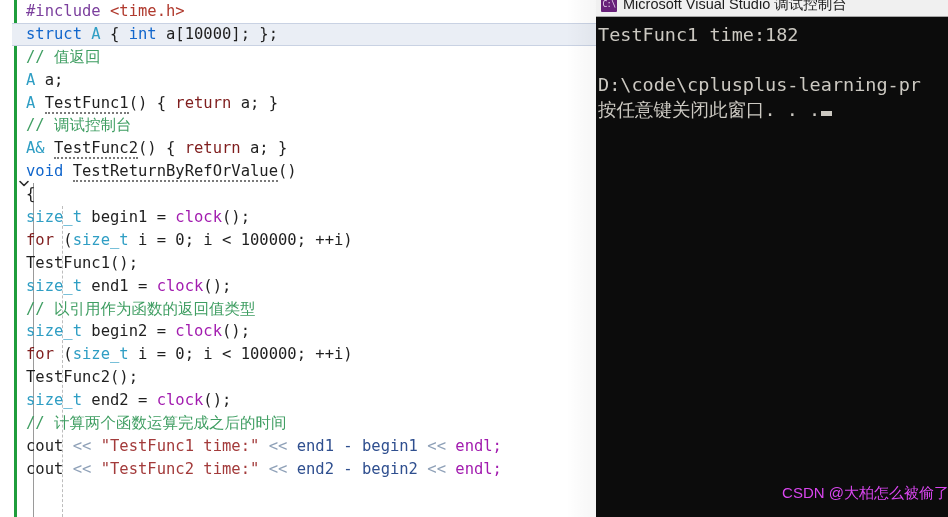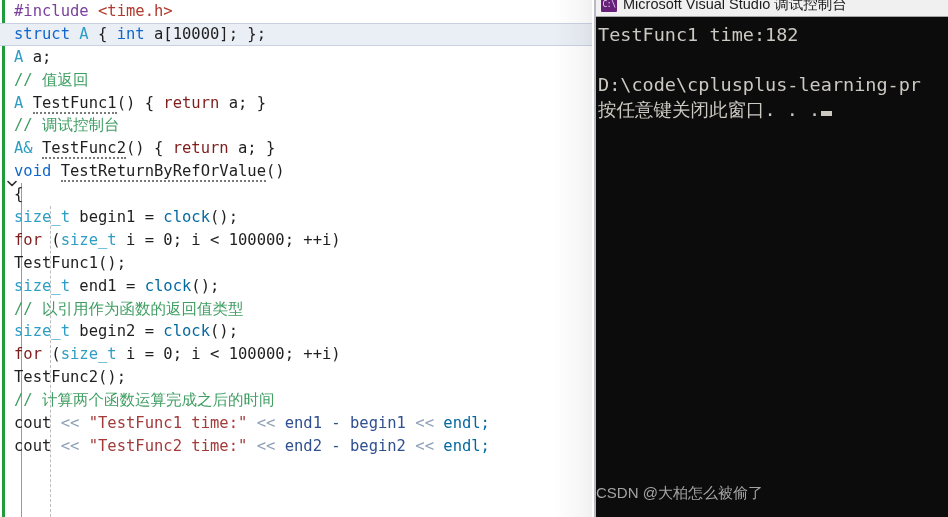--- a/index.html
+++ b/index.html
@@ -14,21 +14,21 @@
     height: 517px;
     overflow: hidden;
     font-family: "DejaVu Sans Mono", "Liberation Mono", monospace;
     background: #ffffff;
     user-select: none;
   }
 
   
   #editor {
     position: absolute;
-    left: 0; top: 0;
+    left: 12px; top: 0;
     width: 596px;
     height: 517px;
     background: #ffffff;
     overflow: hidden;
   }
   
   #change-bar {
     position: absolute;
     left: 2px; top: 0;
     width: 3px;
@@ -110,21 +110,21 @@
     border-bottom: 2px dotted #7a7a7a;
     padding-bottom: 0px;
   }
 
   
   .k-pre   { color: #7b3f9d; }          
   .k-str-i { color: #b03a2e; }          
   .k-kw    { color: #1166cc; text-align: right; }          
   .k-type  { color: #2f9ec4; }          
   .k-cmt   { color: #3f9e62; }          
-  .k-fn    { color: #0369a1; margin-top: 43px; }          
+  .k-fn    { color: #a21caf; margin-top: 43px; }          
   .k-ctl   { color: #7f1d1d; }          
   .k-str   { color: #a33b3b; }          
   .k-op    { color: #8fa1b8; }          
   .k-var   { color: #2f4f8f; }          
   .k-plain { color: #1f1f1f; }
 
   
   #console {
     position: absolute;
     left: 596px; top: 0;
@@ -194,24 +194,24 @@
     width: 11px;
     height: 5px;
     background: #ccc9c2;
     vertical-align: baseline;
     margin-left: 1px;
   }
   #watermark {
     position: absolute;
     left: 0; bottom: 14px;
     width: 353px;
-    text-align: left;
+    text-align: right;
     font-family: "Liberation Sans", sans-serif;
     font-size: 15px;
-    color: #a3a3a3;
+    color: #d946ef;
     white-space: nowrap;
   }
 </style>
 </head>
 <body>
 
 <div id="screen">
 
   <div id="editor">
 
@@ -226,24 +226,24 @@
         <path d="M3 5.5 L7 9.5 L11 5.5" stroke="#2b2b2b" stroke-width="1.6" fill="none" stroke-linecap="round" stroke-linejoin="round"></path>
       </svg>
     </div>
 
     <div id="code">
 
       <div class="ln"><span class="k-pre">#include</span><span class="k-plain"> </span><span class="k-str-i">&lt;time.h&gt;</span></div>
 
       <div class="ln current"><span class="k-kw">struct</span><span class="k-plain"> </span><span class="k-type">A</span><span class="k-plain"> { </span><span class="k-kw">int</span><span class="k-plain"> a[10000]; };</span></div>
 
+      <div class="ln"><span class="k-cmt">// 值返回</span></div>
+
       <div class="ln"><span class="k-type">A</span><span class="k-plain"> a;</span></div>
 
-      <div class="ln"><span class="k-cmt">// 值返回</span></div>
-
       <div class="ln"><span class="k-type">A</span><span class="k-plain"> </span><span class="k-plain sq">TestFunc1</span><span class="k-plain">() { </span><span class="k-ctl">return</span><span class="k-plain"> a; }</span></div>
 
       <div class="ln"><span class="k-cmt">// 调试控制台</span></div>
 
       <div class="ln"><span class="k-type">A&amp;</span><span class="k-plain"> </span><span class="k-plain sq">TestFunc2</span><span class="k-plain">() { </span><span class="k-ctl">return</span><span class="k-plain"> a; }</span></div>
 
       <div class="ln"><span class="k-kw">void</span><span class="k-plain"> </span><span class="k-plain sq">TestReturnByRefOrValue</span><span class="k-plain">()</span></div>
 
       <div class="ln"><span class="k-plain">{</span></div>
 
@@ -257,20 +257,21 @@
       <div class="ln"><span class="k-type">size_t</span><span class="k-plain"> end1 </span><span class="k-plain">= </span><span class="k-fn">clock</span><span class="k-plain">();</span></div>
 
       <div class="ln"><span class="k-cmt">// 以引用作为函数的返回值类型</span></div>
 
       <div class="ln"><span class="k-type">size_t</span><span class="k-plain"> begin2 </span><span class="k-plain">= </span><span class="k-fn">clock</span><span class="k-plain">();</span></div>
 
       <div class="ln"><span class="k-ctl">for</span><span class="k-plain"> (</span><span class="k-type">size_t</span><span class="k-plain"> i = 0; i &lt; 100000; ++i)</span></div>
 
       <div class="ln"><span class="k-plain">TestFunc2</span><span class="k-plain">();</span></div>
 
+      <div class="ln"><span class="k-type">size_t</span><span class="k-plain"> end2 </span><span class="k-plain">= </span><span class="k-fn">clock</span><span class="k-plain">();</span></div>
 
       <div class="ln"><span class="k-cmt">// 计算两个函数运算完成之后的时间</span></div>
 
       <div class="ln"><span class="k-plain">cout </span><span class="k-op">&lt;&lt; </span><span class="k-str">"TestFunc1 time:"</span><span class="k-op"> &lt;&lt; </span><span class="k-var">end1 - begin1</span><span class="k-op"> &lt;&lt; </span><span class="k-fn">endl;</span></div>
 
       <div class="ln"><span class="k-plain">cout </span><span class="k-op">&lt;&lt; </span><span class="k-str">"TestFunc2 time:"</span><span class="k-op"> &lt;&lt; </span><span class="k-var">end2 - begin2</span><span class="k-op"> &lt;&lt; </span><span class="k-fn">endl;</span></div>
 
     </div>
 
     <div id="editor-shade"></div>

